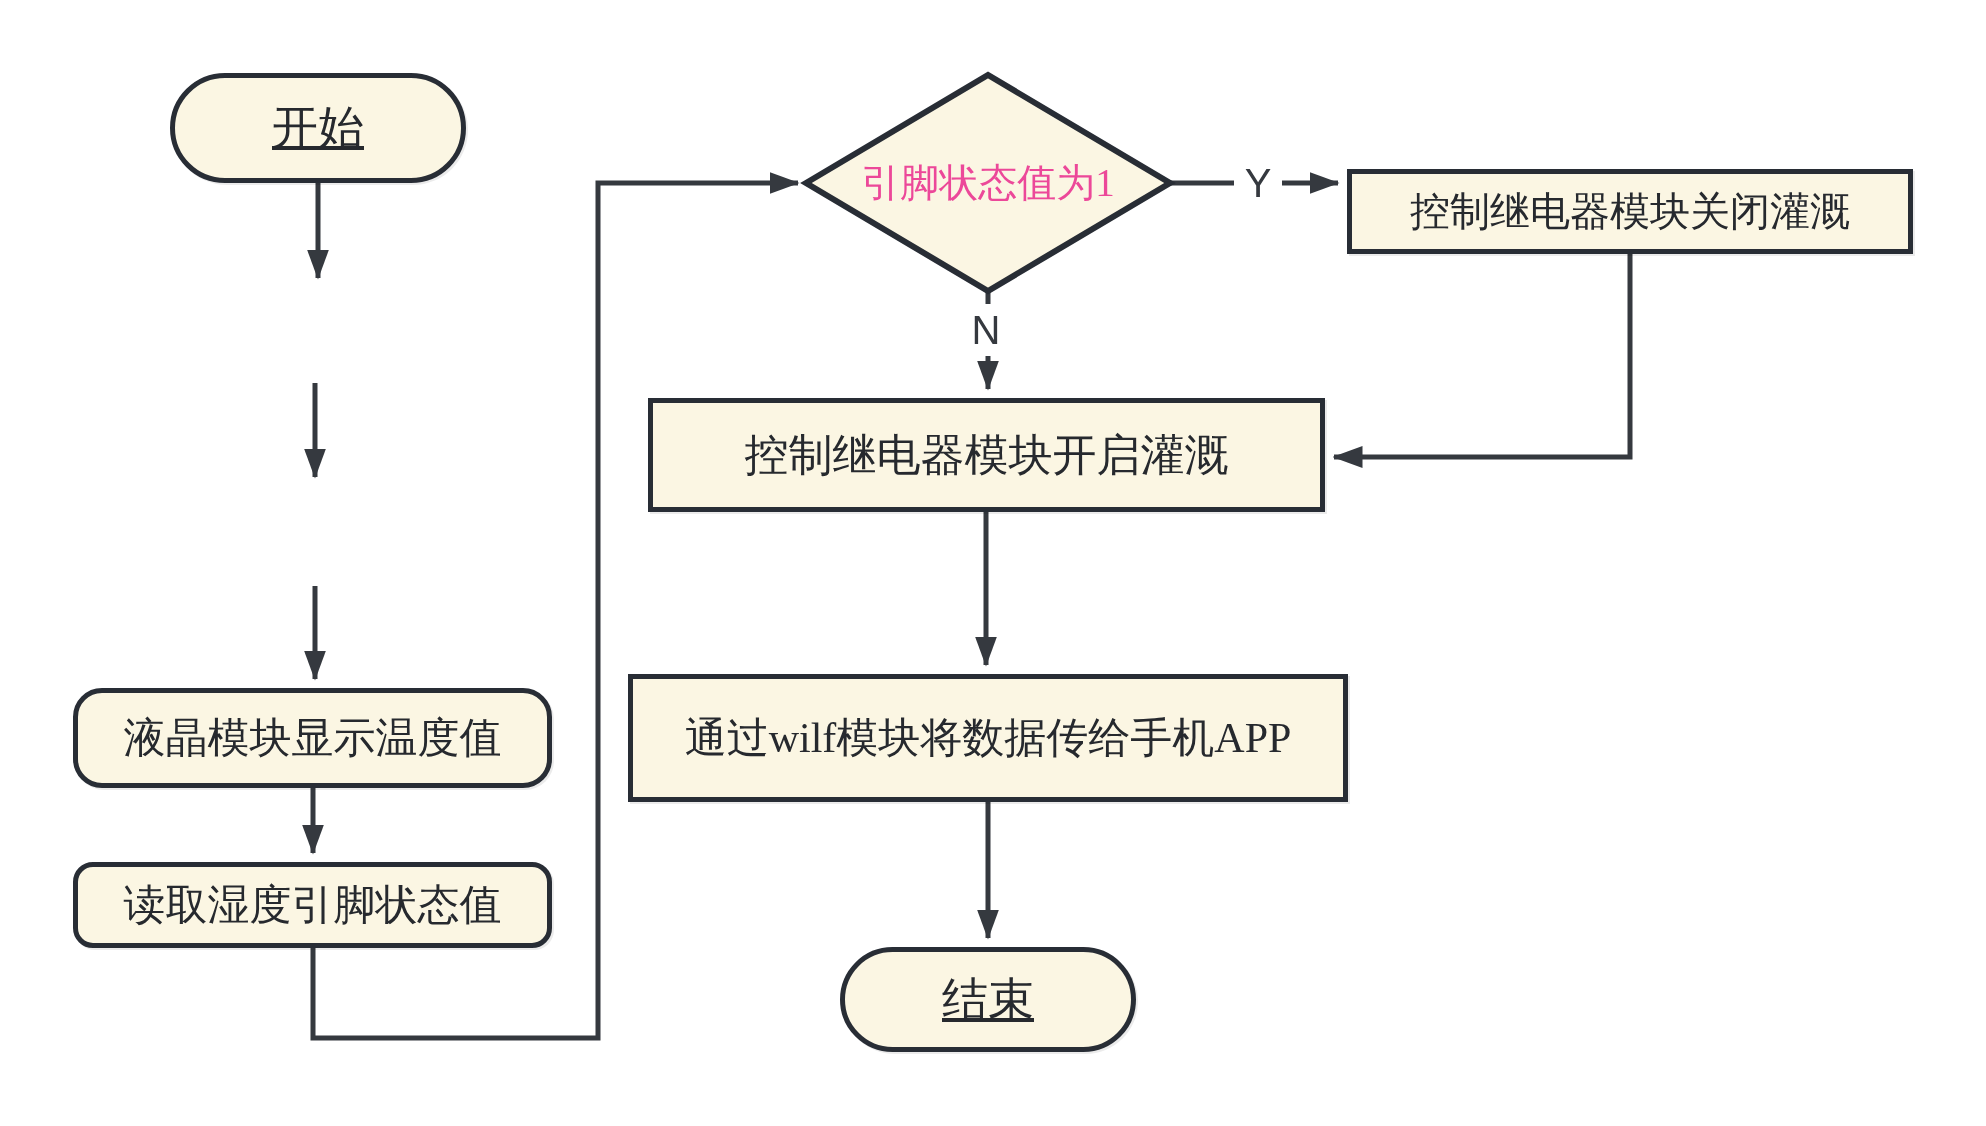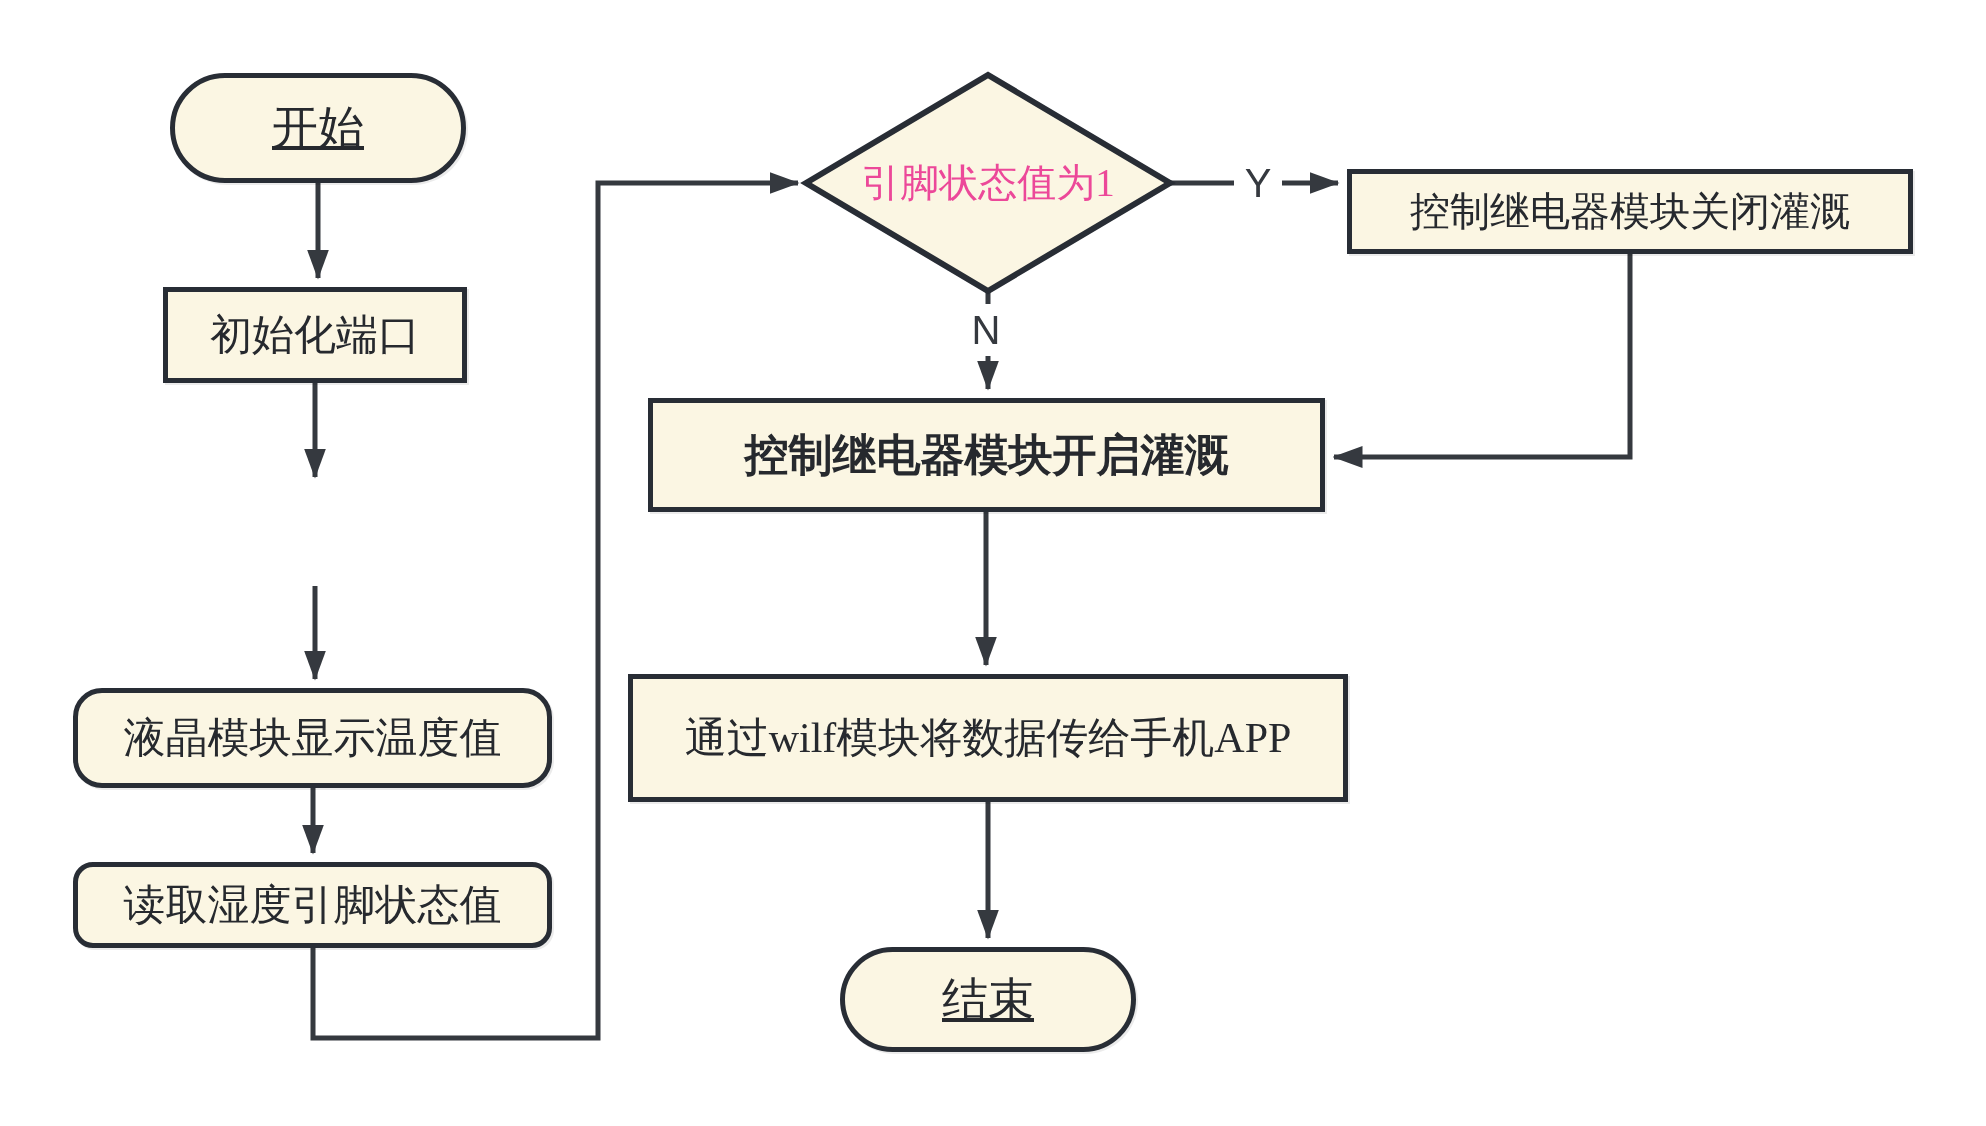--- a/index.html
+++ b/index.html
@@ -22,21 +22,21 @@
     box-shadow:2px 2px 0 rgba(0,0,0,0.08);
     white-space:nowrap;
   }
   .stadium{border-radius:60px;text-decoration:underline;}
   .node-start{left:170px;top:73px;width:296px;height:110px;font-size:46px;}
   .node-init{left:163px;top:287px;width:304px;height:96px;font-size:42px;}
   .node-readtemp{left:163px;top:486px;width:304px;height:100px;font-size:42px;}
   .node-lcd{left:73px;top:688px;width:479px;height:100px;font-size:42px;border-radius:29px;}
   .node-readhum{left:73px;top:862px;width:479px;height:86px;font-size:42px;border-radius:20px;}
   .node-relayoff{left:1347px;top:141px;width:566px;height:85px;font-size:40px;margin-top:28px;}
-  .node-relayon{left:648px;top:398px;width:677px;height:114px;font-size:44px;font-weight:bold;}
+  .node-relayon{left:648px;top:398px;width:677px;height:114px;font-size:44px;}
   .node-wifi{left:628px;top:674px;width:720px;height:128px;font-size:42px;}
   .node-end{left:840px;top:947px;width:296px;height:105px;font-size:46px;}
   .diamond-label{
     position:absolute;left:808px;top:151px;width:360px;height:64px;
     display:flex;align-items:center;justify-content:center;
     font-size:39px;color:#ec4899;white-space:nowrap;
   }
   .edge-label{
     position:absolute;
     font-family:"Liberation Sans","DejaVu Sans",sans-serif;
@@ -71,21 +71,20 @@
       <polyline points="988,291 988,389 " marker-end="url(#ah)"></polyline>
       <polyline points="986,512 986,665" marker-end="url(#ah)"></polyline>
       <polyline points="988,802 988,938" marker-end="url(#ah)"></polyline>
     </g>
 
     <polygon points="806,183 988,75 1170,183 988,291" fill="#FBF6E3" stroke="#282D35" stroke-width="6"></polygon>
   </svg>
 
   <div class="node stadium node-start">开始</div>
 
-  <div class="node node-init">初始化端口</div>
 
 
   <div class="node node-lcd">液晶模块显示温度值</div>
 
   <div class="node node-readhum">读取湿度引脚状态值</div>
 
   <div class="diamond-label">引脚状态值为1</div>
 
   <div class="node node-relayoff">控制继电器模块关闭灌溉</div>
 

